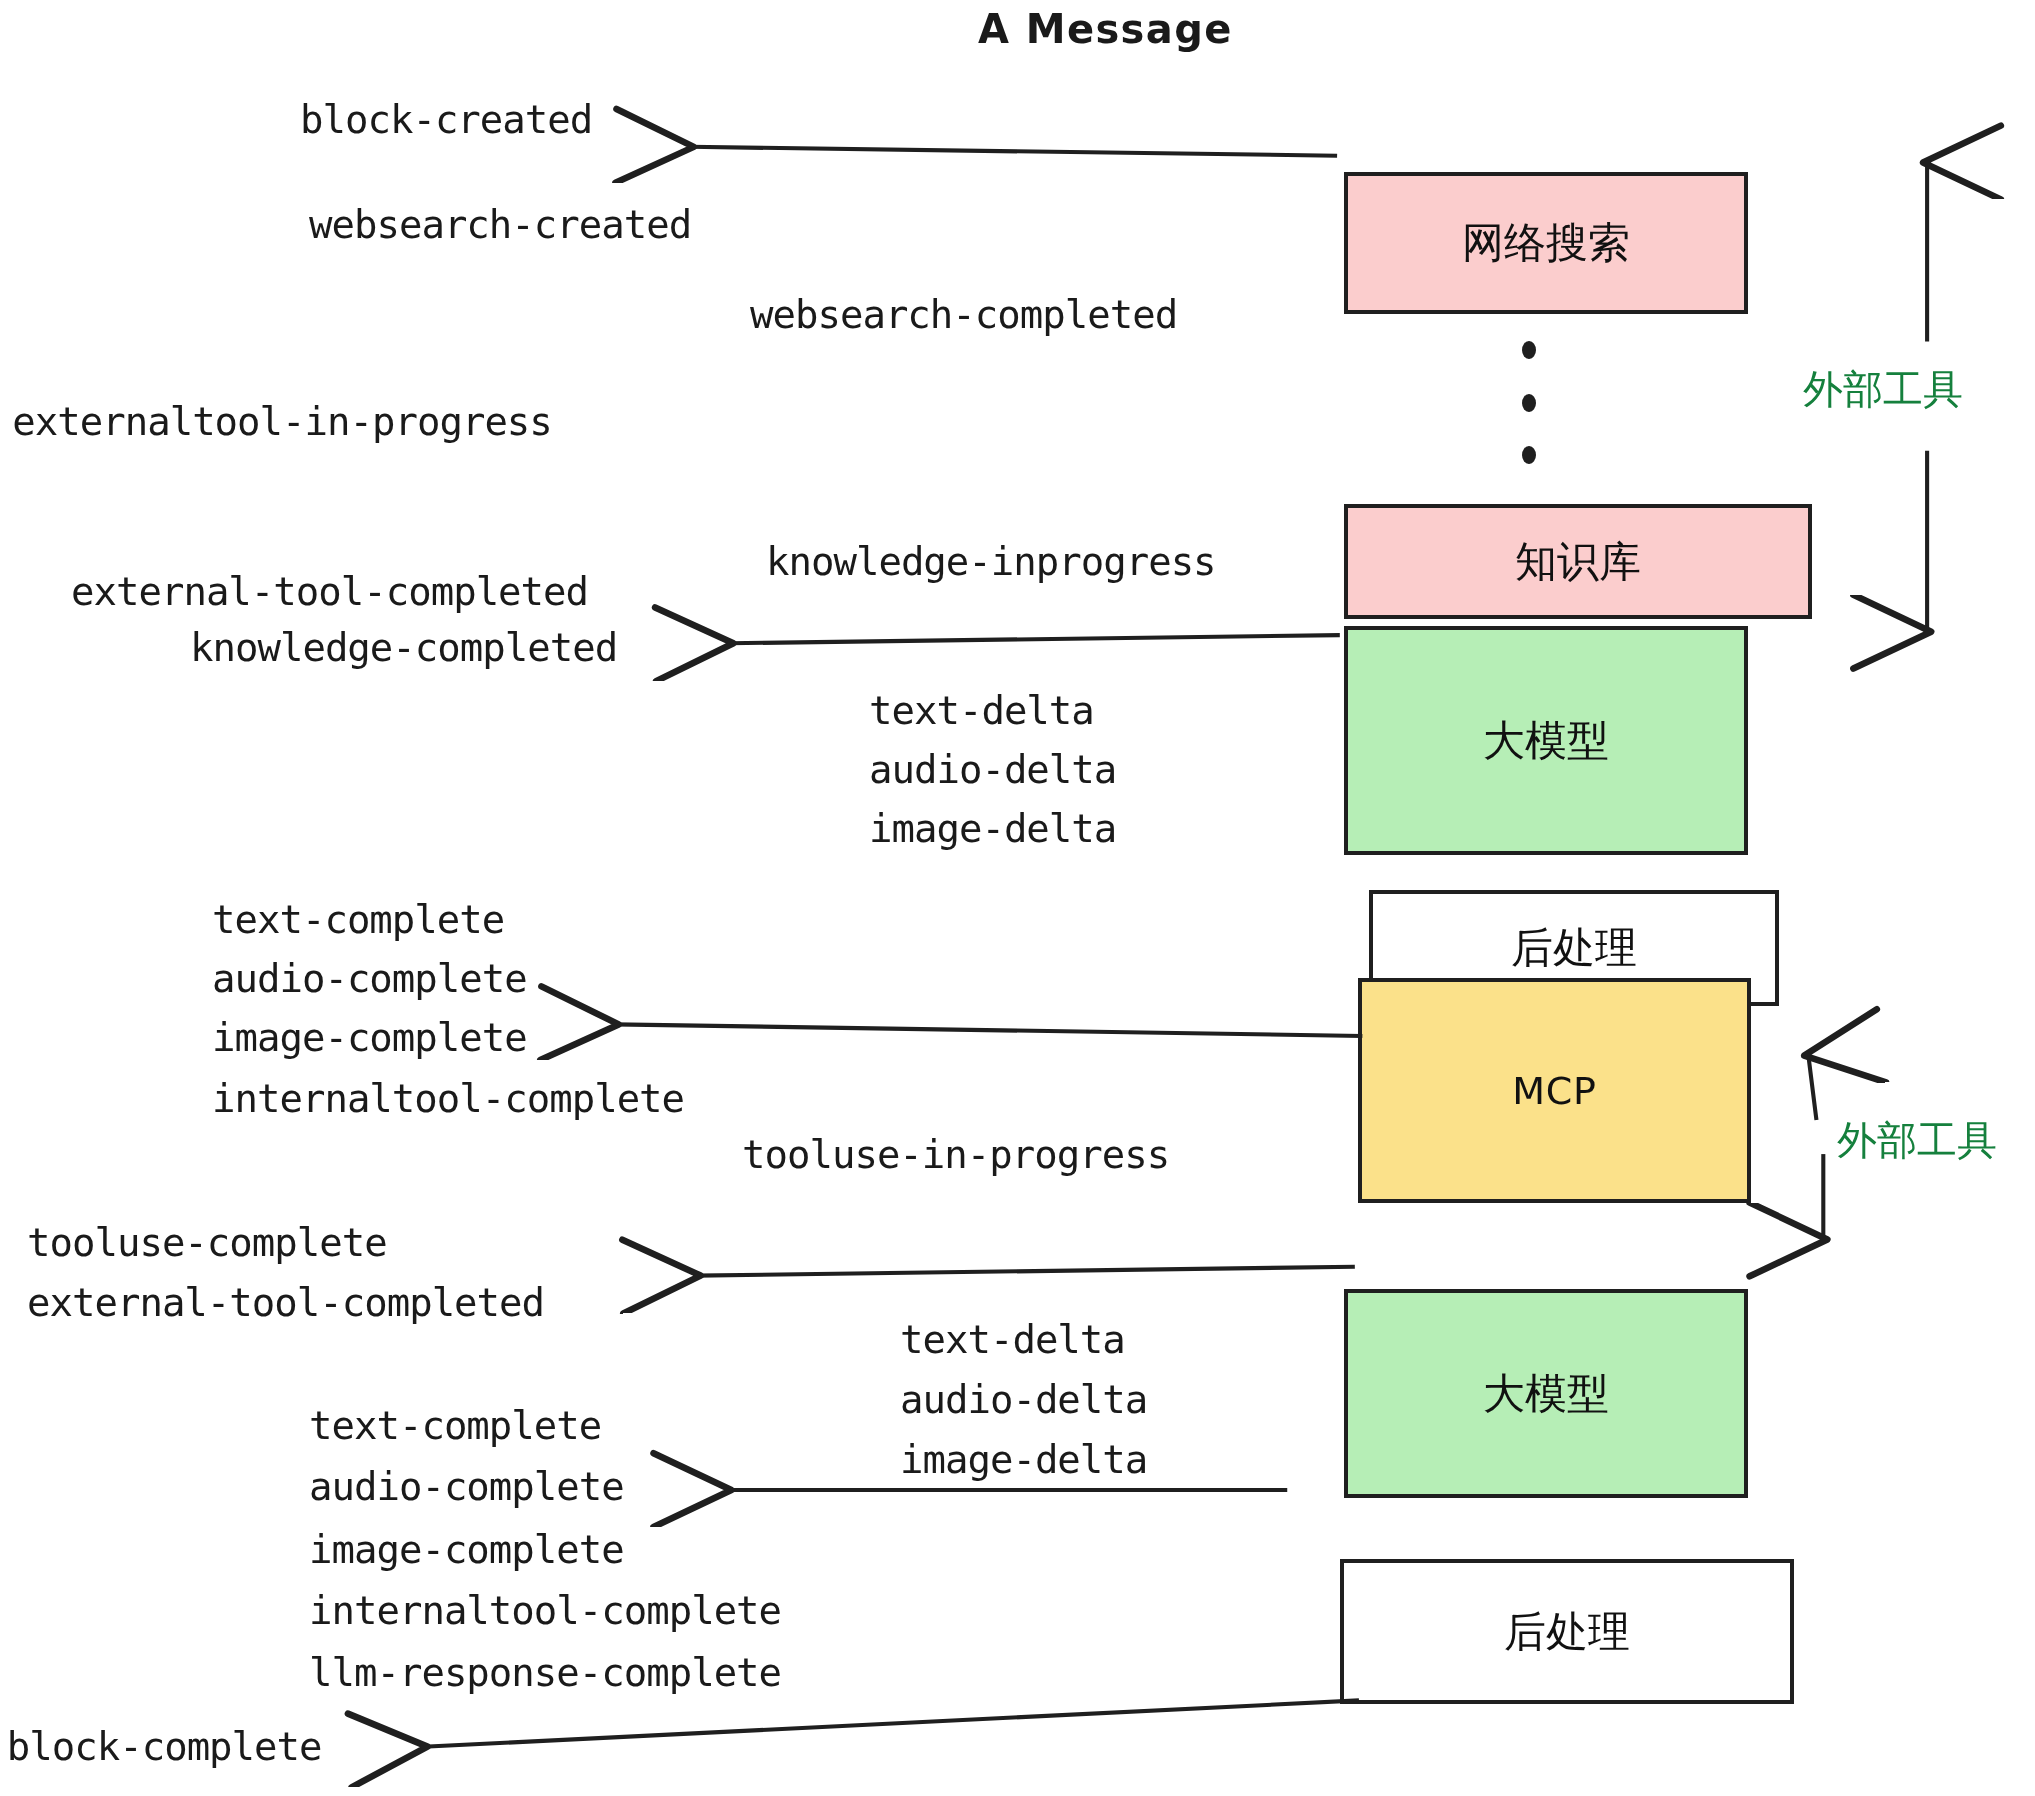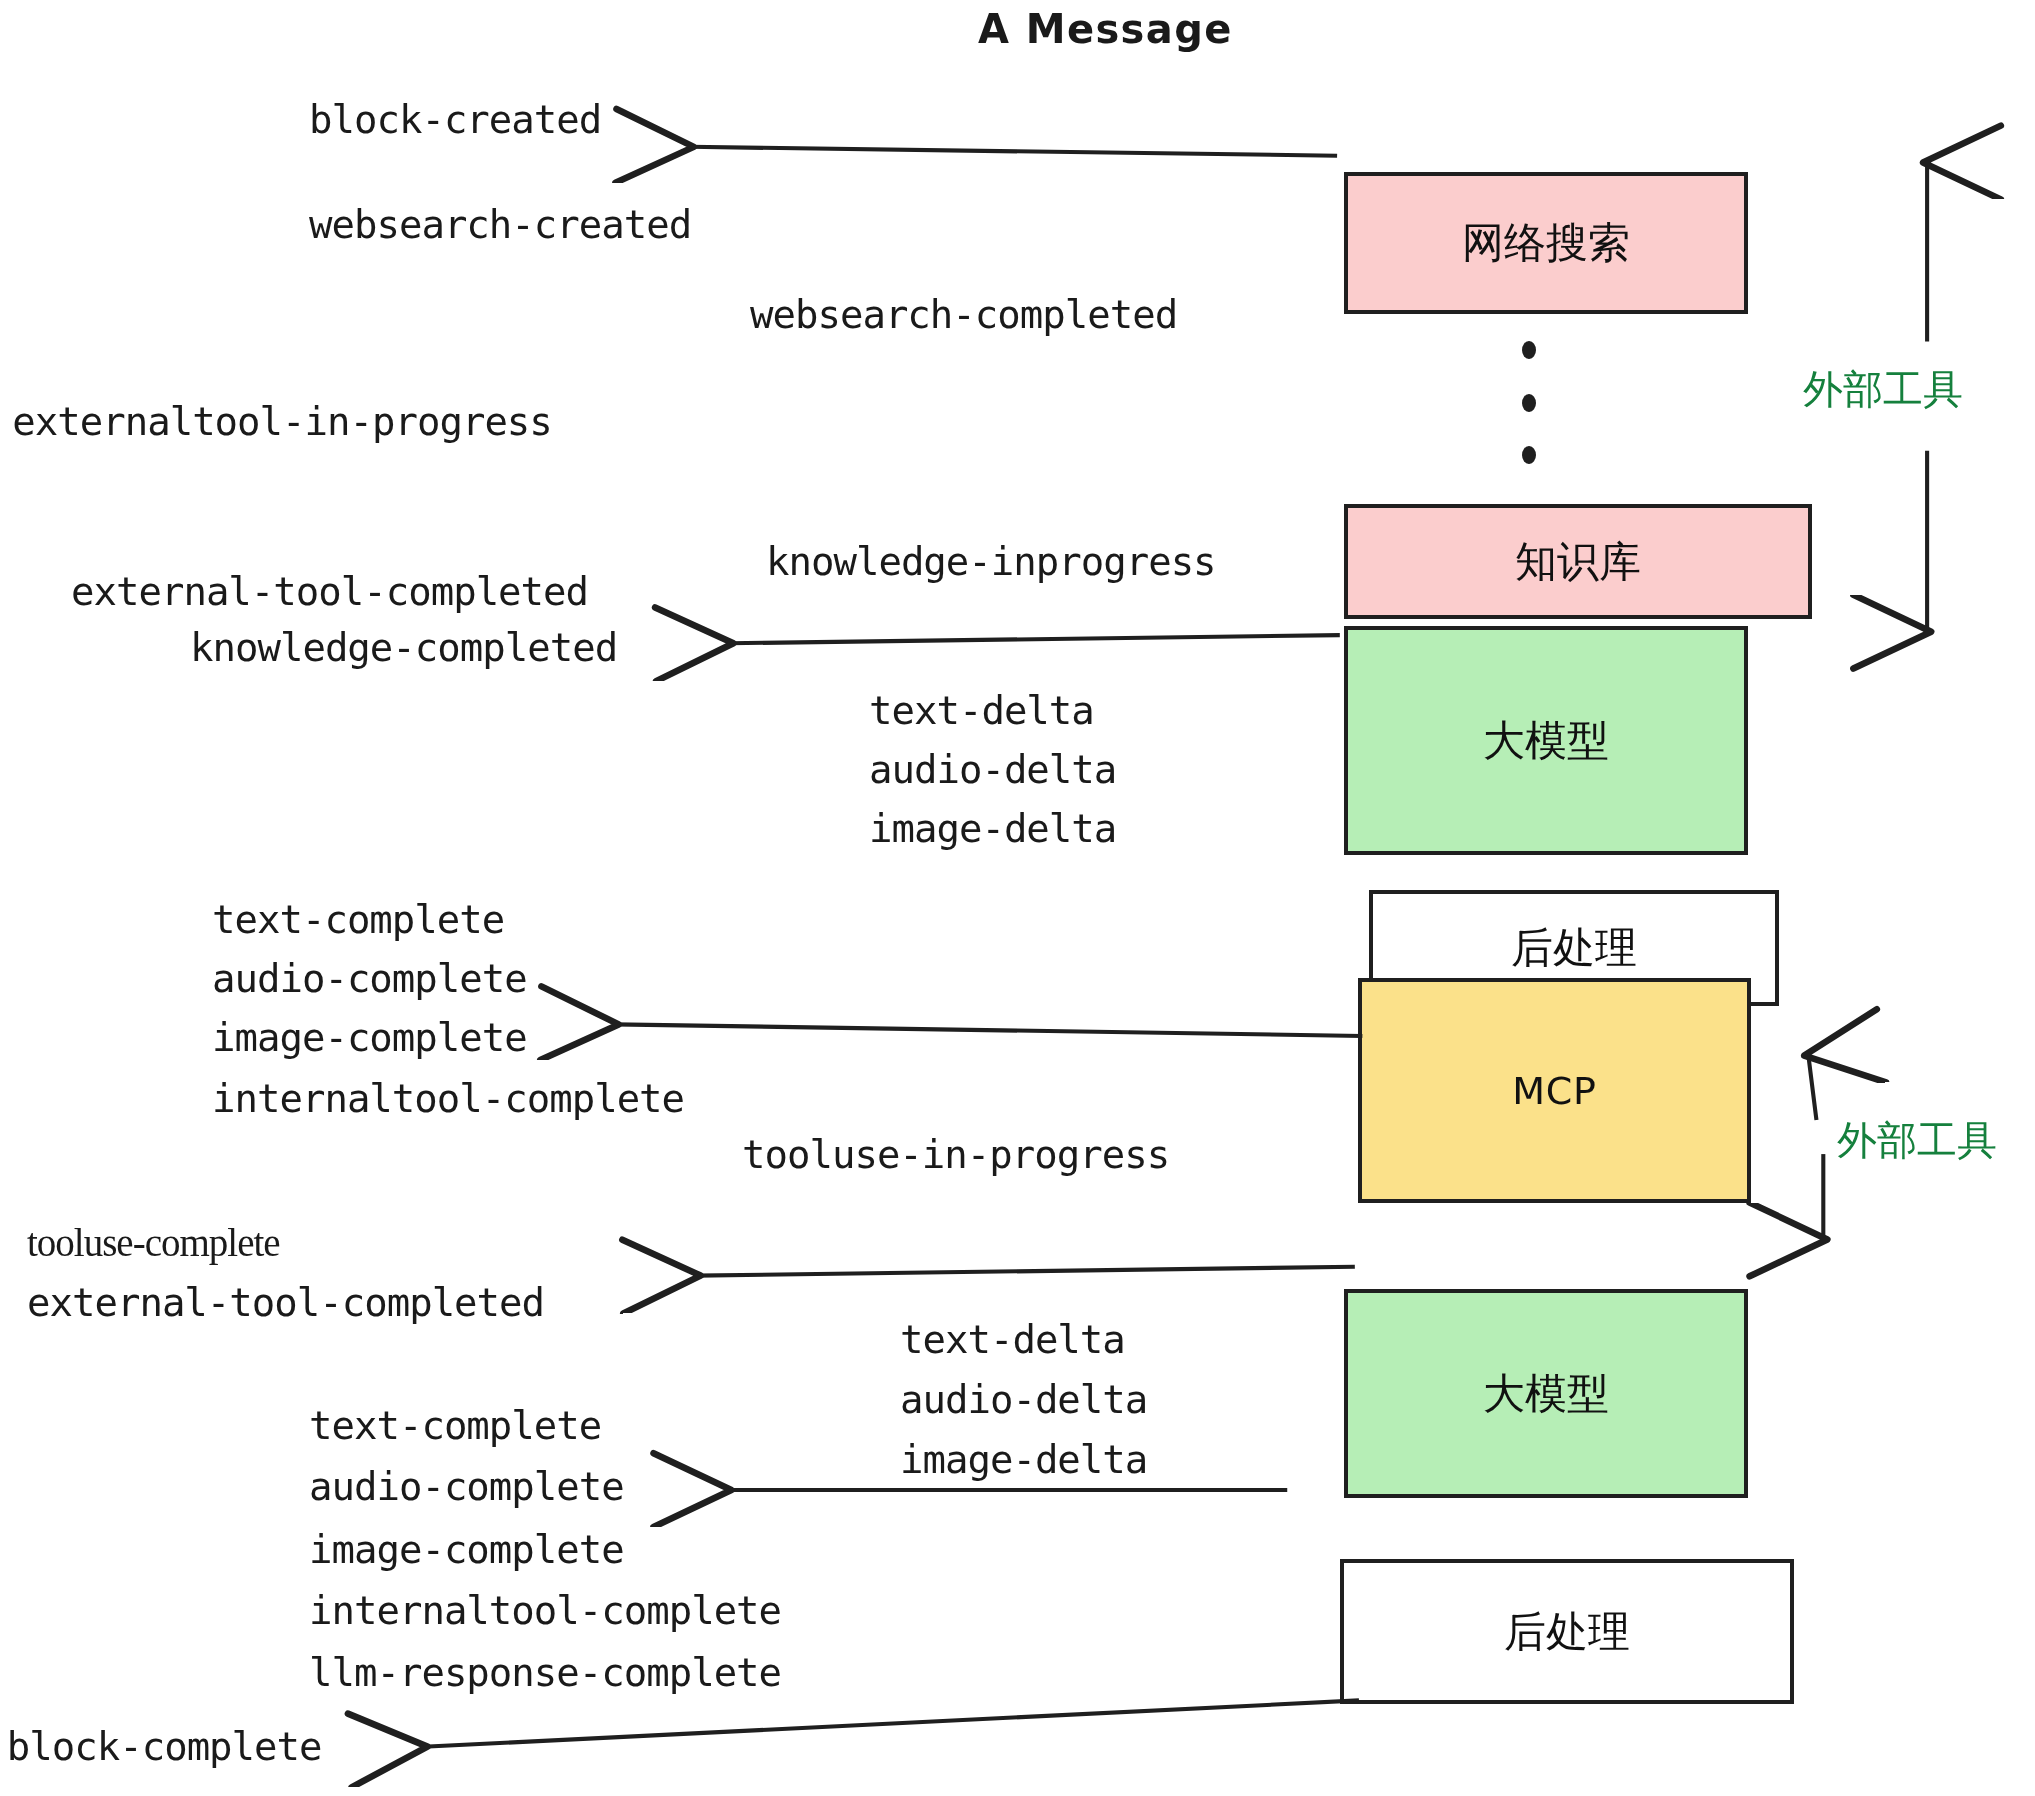--- a/index.html
+++ b/index.html
@@ -153,40 +153,40 @@
     <line x1="2822" y1="500" x2="2822" y2="238" stroke="#1f1f1f" stroke-width="6" marker-end="url(#ah-up)"></line>
     <line x1="2822" y1="660" x2="2822" y2="925" stroke="#1f1f1f" stroke-width="6" marker-end="url(#ah-down)"></line>
 
     <line x1="2660" y1="1640" x2="2648" y2="1545" stroke="#1f1f1f" stroke-width="6" marker-end="url(#ah-up)"></line>
     <line x1="2670" y1="1690" x2="2670" y2="1815" stroke="#1f1f1f" stroke-width="6" marker-end="url(#ah-down)"></line>
   </svg>
 
   <div class="side-label" style="left:1803px; top:362px;">外部工具</div>
   <div class="side-label" style="left:1837px; top:1113px;">外部工具</div>
 
-  <div class="evt" style="left:309px;  top:100px;">block-created</div>
+  <div class="evt" style="left:300px;  top:100px;">block-created</div>
   <div class="evt" style="left:309px;  top:161px;margin-top:44px;">websearch-created</div>
   <div class="evt" style="left:750px; top:295px;">websearch-completed</div>
   <div class="evt" style="left:12.3px;   top:402px;">externaltool-in-progress</div>
 
   <div class="evt" style="left:766px; top:542px;">knowledge-inprogress</div>
   <div class="evt" style="left:71px;  top:572px;">external-tool-completed</div>
   <div class="evt" style="left:190px;  top:628px;">knowledge-completed</div>
 
   <div class="evt" style="left:869px; top:691px;">text-delta</div>
   <div class="evt" style="left:869px; top:750px;">audio-delta</div>
   <div class="evt" style="left:869px; top:809px;">image-delta</div>
 
   <div class="evt" style="left:212px;  top:900px;">text-complete</div>
   <div class="evt" style="left:212px;  top:959px;">audio-complete</div>
   <div class="evt" style="left:212px;  top:1018px;">image-complete</div>
   <div class="evt" style="left:212px;  top:1079px;">internaltool-complete</div>
   <div class="evt" style="left:742px; top:1135px;">tooluse-in-progress</div>
 
-  <div class="evt" style="left:27px;   top:1223px;font-family:Liberation Serif, serif;">tooluse-complete</div>
+  <div class="evt" style="left:27px;   top:1223px;">tooluse-complete</div>
   <div class="evt" style="left:27px;  top:1283px;">external-tool-completed</div>
 
   <div class="evt" style="left:900px; top:1320px;">text-delta</div>
   <div class="evt" style="left:900px; top:1380px;">audio-delta</div>
   <div class="evt" style="left:900px; top:1440px;">image-delta</div>
 
   <div class="evt" style="left:309px;  top:1406px;">text-complete</div>
   <div class="evt" style="left:309px;  top:1467px;">audio-complete</div>
   <div class="evt" style="left:309px;  top:1530px;">image-complete</div>
   <div class="evt" style="left:309px;  top:1591px;">internaltool-complete</div>

